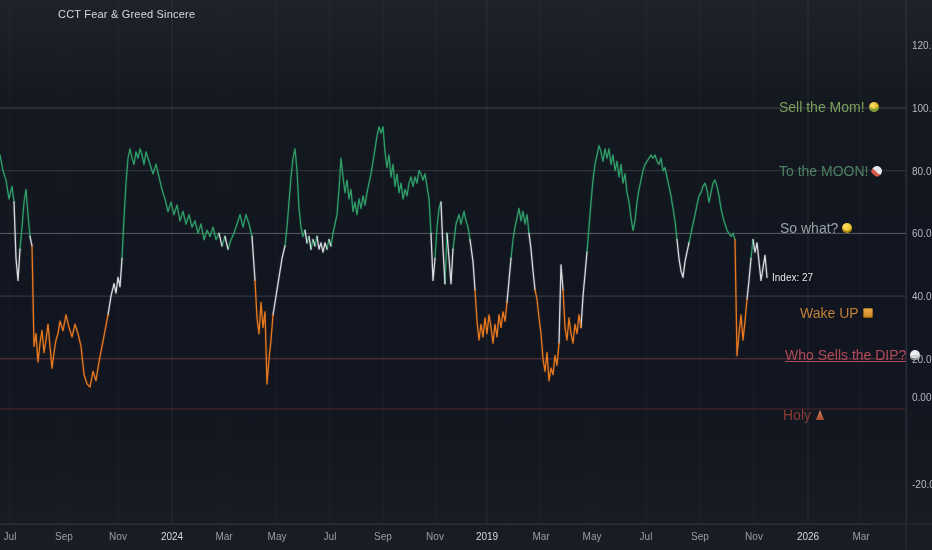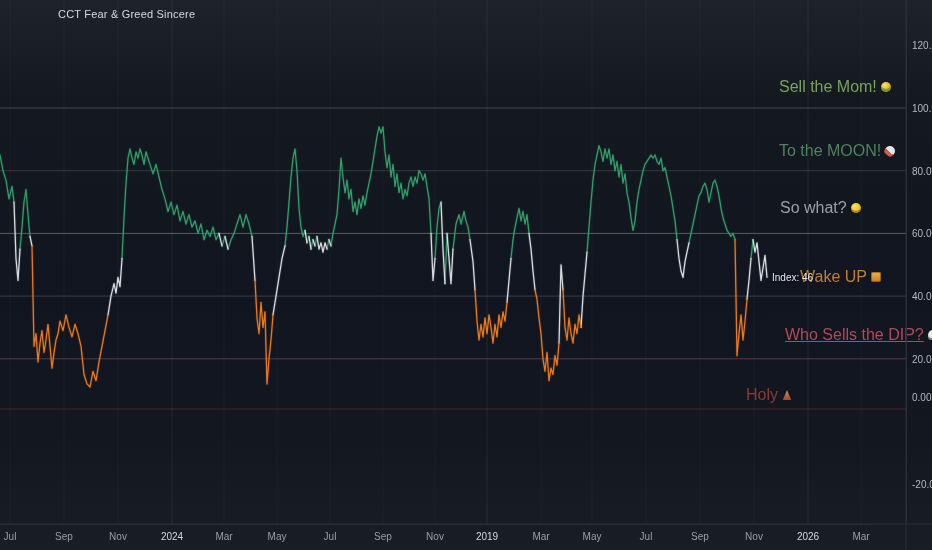--- a/index.html
+++ b/index.html
@@ -8,22 +8,23 @@
     background:linear-gradient(180deg,#1e222b 0%,#14181f 18%,#111520 55%,#131720 80%,#191d26 100%);
     font-family:"Liberation Sans","DejaVu Sans",sans-serif;
     -webkit-font-smoothing:antialiased;
   }
   #chart-svg{position:absolute;left:0;top:0;}
   #plot{position:absolute;left:0;top:0;width:906px;height:524px;cursor:crosshair;}
   .title{
     position:absolute;left:10px;top:8px;font-size:11px;color:#d6d9de;letter-spacing:.2px;cursor:pointer;margin-left:48px;
   }
   .level-label{
-    position:absolute;font-size:16px;white-space:nowrap;display:flex;align-items:center;gap:4px;
+    position:absolute;font-size:14px;white-space:nowrap;display:flex;align-items:center;gap:4px;
     transform:translateY(-50%);
+    margin-top:20px;
   }
   .price-label{
     position:absolute;font-size:10px;color:#e8eaee;white-space:nowrap;transform:translateY(-50%);
     text-shadow:0 0 3px rgba(0,0,0,.9);z-index:3;
   }
   #price-axis{
     position:absolute;left:906px;top:0;width:26px;height:524px;border-left:1px solid #2a2e39;cursor:ns-resize;
   }
   .pa-label{position:absolute;left:5px;transform:translateY(-50%);font-size:10px;color:#b4b8c1;}
   #time-axis{
@@ -83,37 +84,37 @@
         <span class="emoji emoji-money-mouth-face"></span>
       </div>
       <div class="level-label" style="left: 779px; top: 151px; color: rgb(79, 130, 98);">
         <span>To the MOON!</span>
         <span class="emoji emoji-rocket"></span>
       </div>
       <div class="level-label" style="left: 780px; top: 208px; color: rgb(154, 160, 168);">
         <span>So what?</span>
         <span class="emoji emoji-neutral-face"></span>
       </div>
-      <div class="level-label" style="left: 800px; top: 277px; color: rgb(192, 127, 51);">
+      <div class="level-label" style="left: 800px; top: 293px; color: rgb(192, 127, 51);">
         <span>Wake UP</span>
         <span class="emoji emoji-alarm"></span>
       </div>
       <div class="level-label" style="left: 785px; top: 335px; color: rgb(177, 74, 88); text-decoration: underline;">
         <span>Who Sells the DIP?</span>
         <span class="emoji emoji-skull"></span>
       </div>
-      <div class="level-label" style="left: 746px; top: 395px; color: rgb(138, 60, 51);">
+      <div class="level-label" style="left: 783px; top: 395px; color: rgb(138, 60, 51);">
         <span>Holy</span>
         <span class="emoji emoji-pray"></span>
       </div>
     </div>
 
   <div class="title">CCT Fear &amp; Greed Sincere</div>
 
-  <div class="price-label" id="last-value-label" style="left: 772px; top: 277px;">Index: 46</div>
+  <div class="price-label" id="last-value-label" style="left: 772px; top: 277px;">Index: 27</div>
 
   <div id="price-axis">
       <span class="pa-label" style="top: 45px;">120.00</span>
       <span class="pa-label" style="top: 108px;">100.00</span>
       <span class="pa-label" style="top: 171px;">80.00</span>
       <span class="pa-label" style="top: 233px;">60.00</span>
       <span class="pa-label" style="top: 296px;">40.00</span>
       <span class="pa-label" style="top: 359px;">20.00</span>
       <span class="pa-label" style="top: 397px;">0.00</span>
       <span class="pa-label" style="top: 484px;">-20.00</span>

